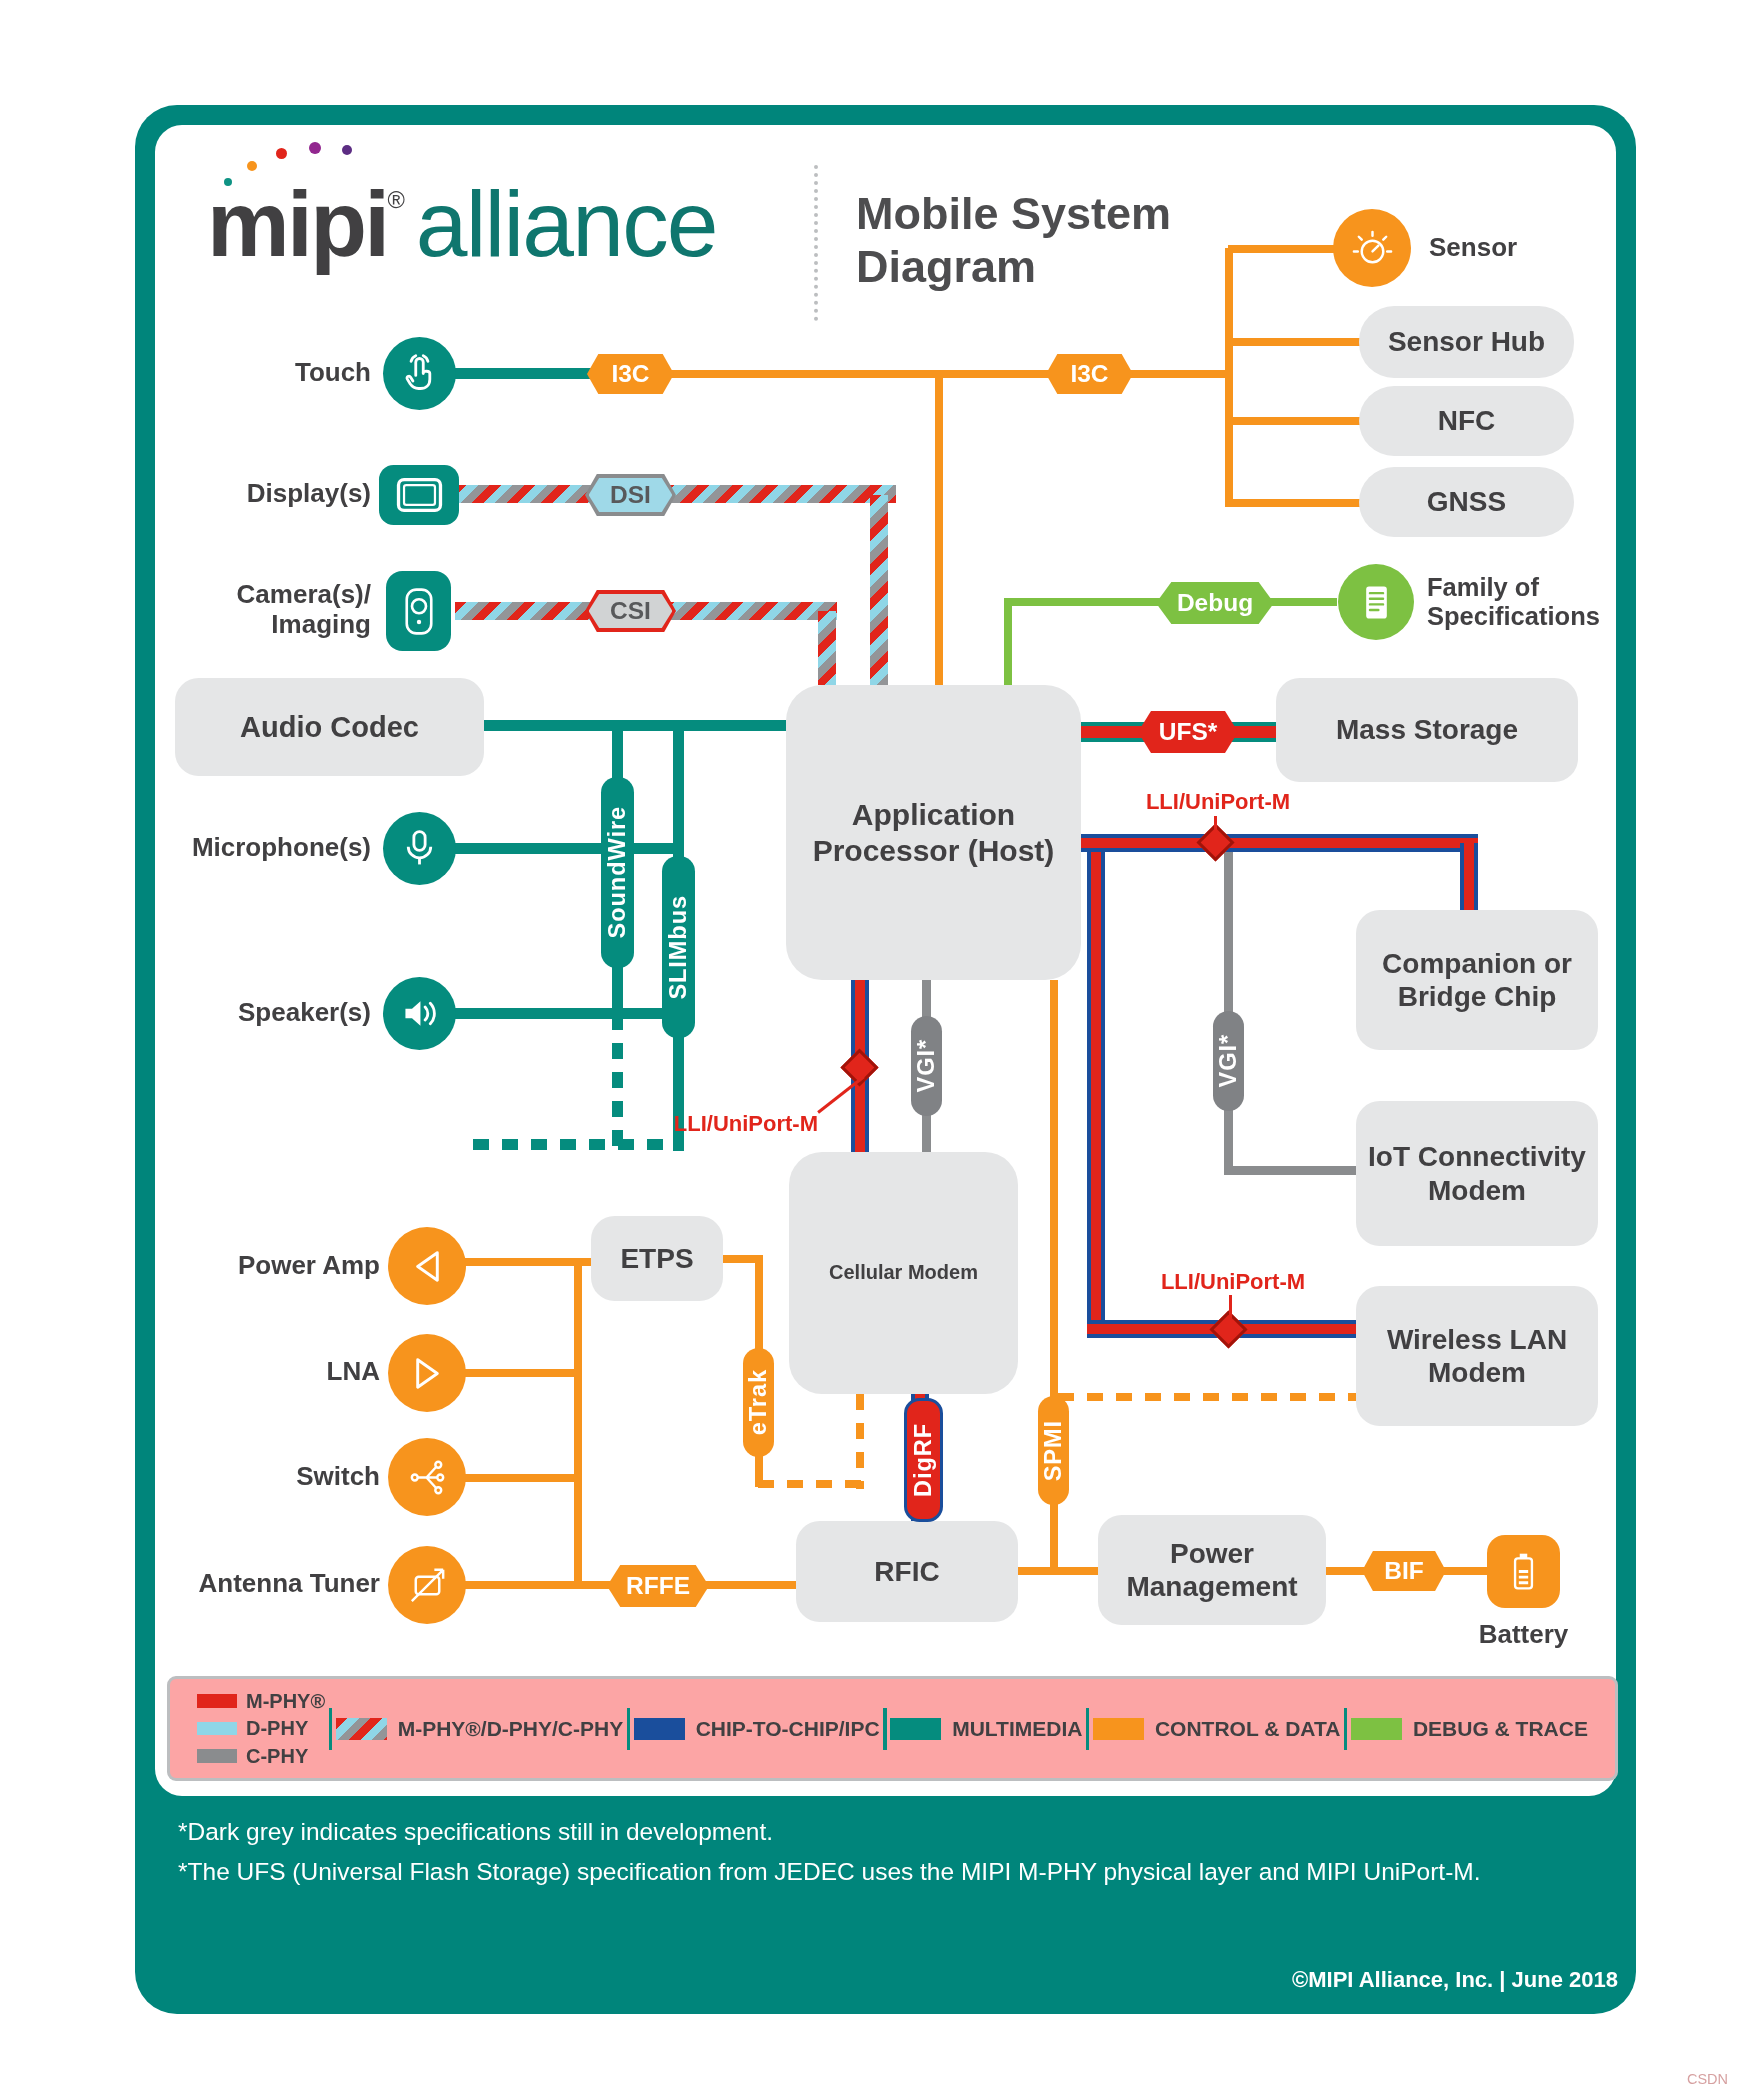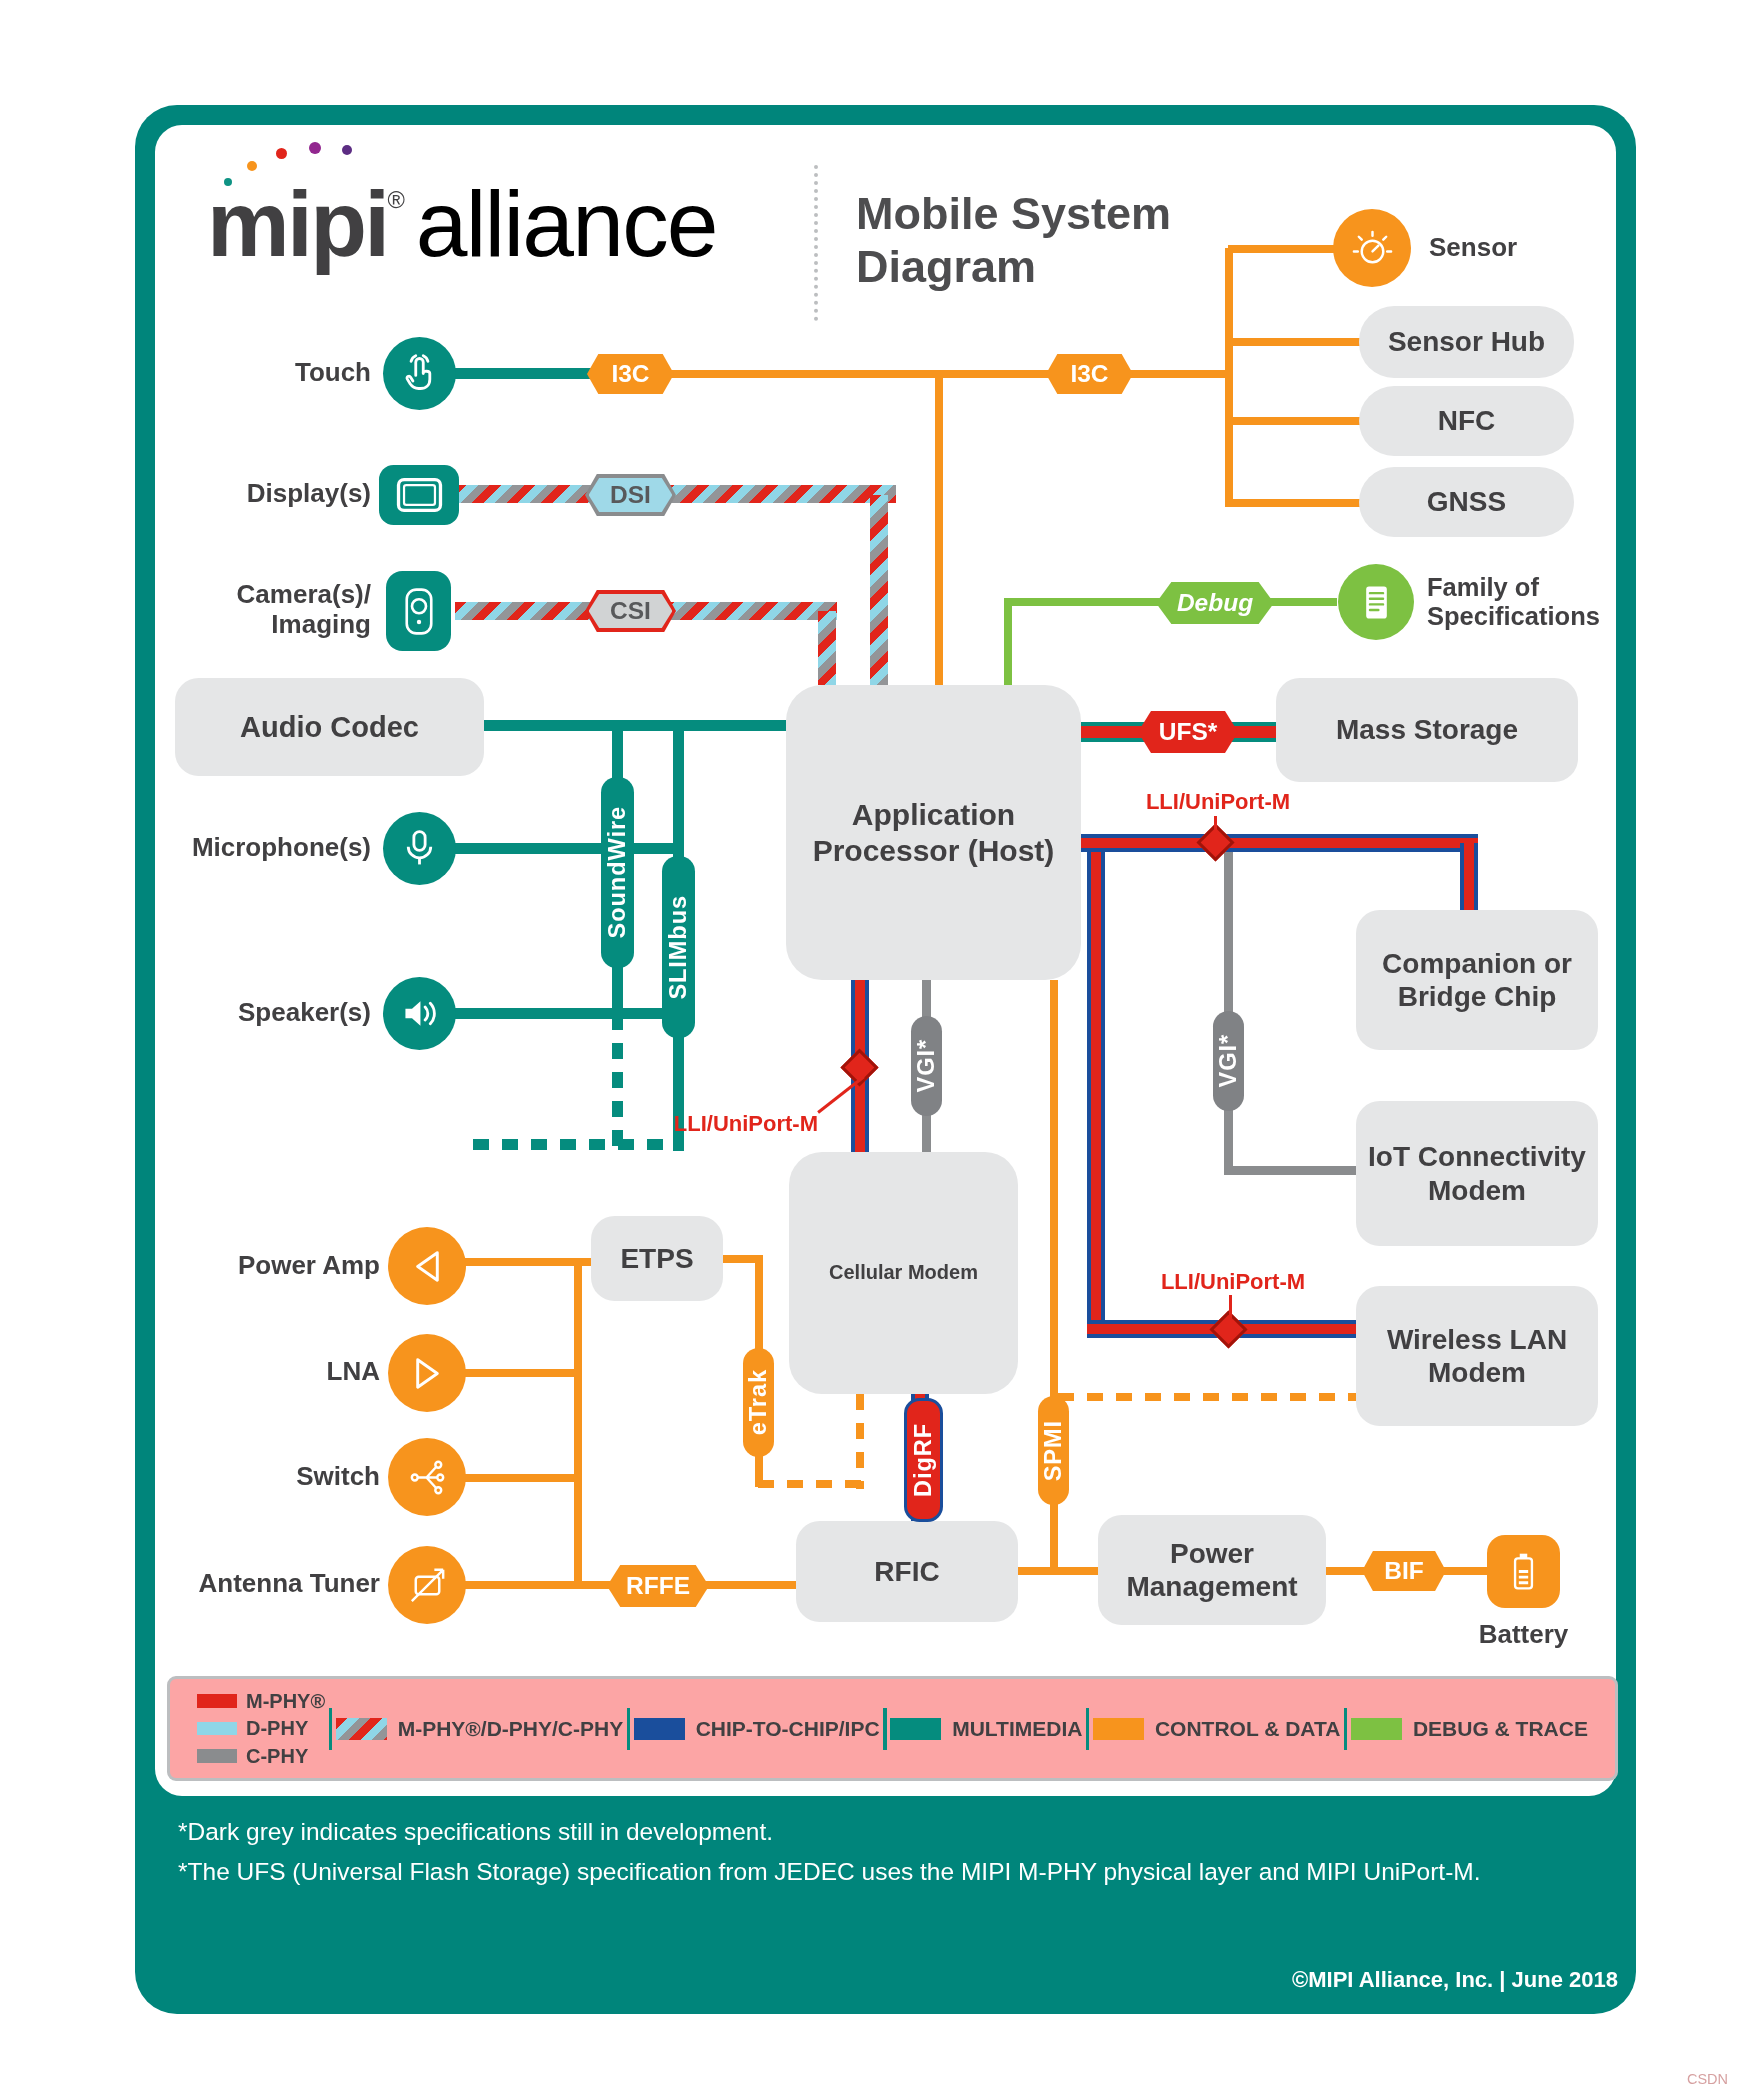--- a/index.html
+++ b/index.html
@@ -38,21 +38,21 @@
   .vpill>span{writing-mode:vertical-rl;transform:rotate(180deg);color:#fff;font-weight:bold;
     font-size:23.6px;letter-spacing:0.9px;}
   .diamond{position:absolute;width:27px;height:27px;background:#E1251B;border:3.6px solid #A21309;
     transform:rotate(45deg);box-sizing:border-box;z-index:9;}
   .llilabel{position:absolute;color:#E1251B;font-weight:bold;font-size:22px;z-index:9;white-space:nowrap;}
   .sidelabel{position:absolute;color:#414042;font-weight:600;font-size:26px;line-height:1.15;z-index:9;}
   .logo-dot{position:absolute;border-radius:50%;z-index:5;}
   .logo-text{position:absolute;left:207px;top:178px;display:flex;align-items:flex-start;z-index:5;}
   .logo-mipi{font-size:93px;font-weight:bold;color:#414042;letter-spacing:-2.7px;line-height:1;}
   .logo-reg{font-size:23.6px;color:#414042;margin-top:9px;}
-  .logo-alliance{font-size:93px;font-weight:normal;color:#000000;letter-spacing:-1.8px;line-height:1;margin-left:11px;}
+  .logo-alliance{font-size:93px;font-weight:normal;color:#0f766e;letter-spacing:-1.8px;line-height:1;margin-left:11px;}
   .divider-dotted{position:absolute;left:814px;top:165px;width:0;height:156px;border-left:4.5px dotted #BCBEC0;z-index:5;}
   .title{position:absolute;left:856px;top:187px;font-size:45px;font-weight:bold;color:#4D4D4F;line-height:1.18;z-index:5;}
   .legend{position:absolute;left:167px;top:1676px;width:1451px;height:105px;background:#fca5a5;
     border:3.6px solid #BCBEC0;border-radius:9px;display:flex;align-items:center;
     justify-content:space-between;padding:0 27px;box-sizing:border-box;z-index:9;}
   .lg-item{display:flex;align-items:center;gap:11px;font-weight:bold;color:#414042;font-size:21px;white-space:nowrap;}
   .lg-swatch{width:51px;height:22px;flex:none;}
   .lg-stack{display:flex;flex-direction:column;gap:4.5px;}
   .lg-stack .lg-item{gap:9px;font-size:20px;}
   .lg-stack .lg-swatch{width:40px;height:13.6px;}
@@ -140,21 +140,21 @@
     </div>
   <div class="hex c-orange" style="left:1046px;top:354px;width:87px;height:40px;">
       <span>I3C</span>
     </div>
   <div class="hex" style="left:585px;top:474px;width:91px;height:42px;background:#8A8C8E;">
     <div class="hexin" style="background:#9FD9E8;color:#58595B;">DSI</div>
   </div>
   <div class="hex" style="left:585px;top:590px;width:91px;height:42px;background:#E1251B;">
     <div class="hexin" style="background:#D1D3D4;color:#58595B;">CSI</div>
   </div>
-  <div class="hex c-green" style="left:1156px;top:582px;width:118px;height:42px;font-style:italic;">
+  <div class="hex c-green" style="left:1156px;top:582px;width:118px;height:42px;">
       <span>Debug</span>
     </div>
   <div class="hex" style="left:1138px;top:711px;width:100px;height:42px;background:#E1251B;">
       <span>UFS*</span>
     </div>
   <div class="hex c-orange" style="left:607px;top:1565px;width:102px;height:42px;">
       <span>RFFE</span>
     </div>
   <div class="hex c-orange" style="left:1362px;top:1551px;width:84px;height:40px;">
       <span>BIF</span>

